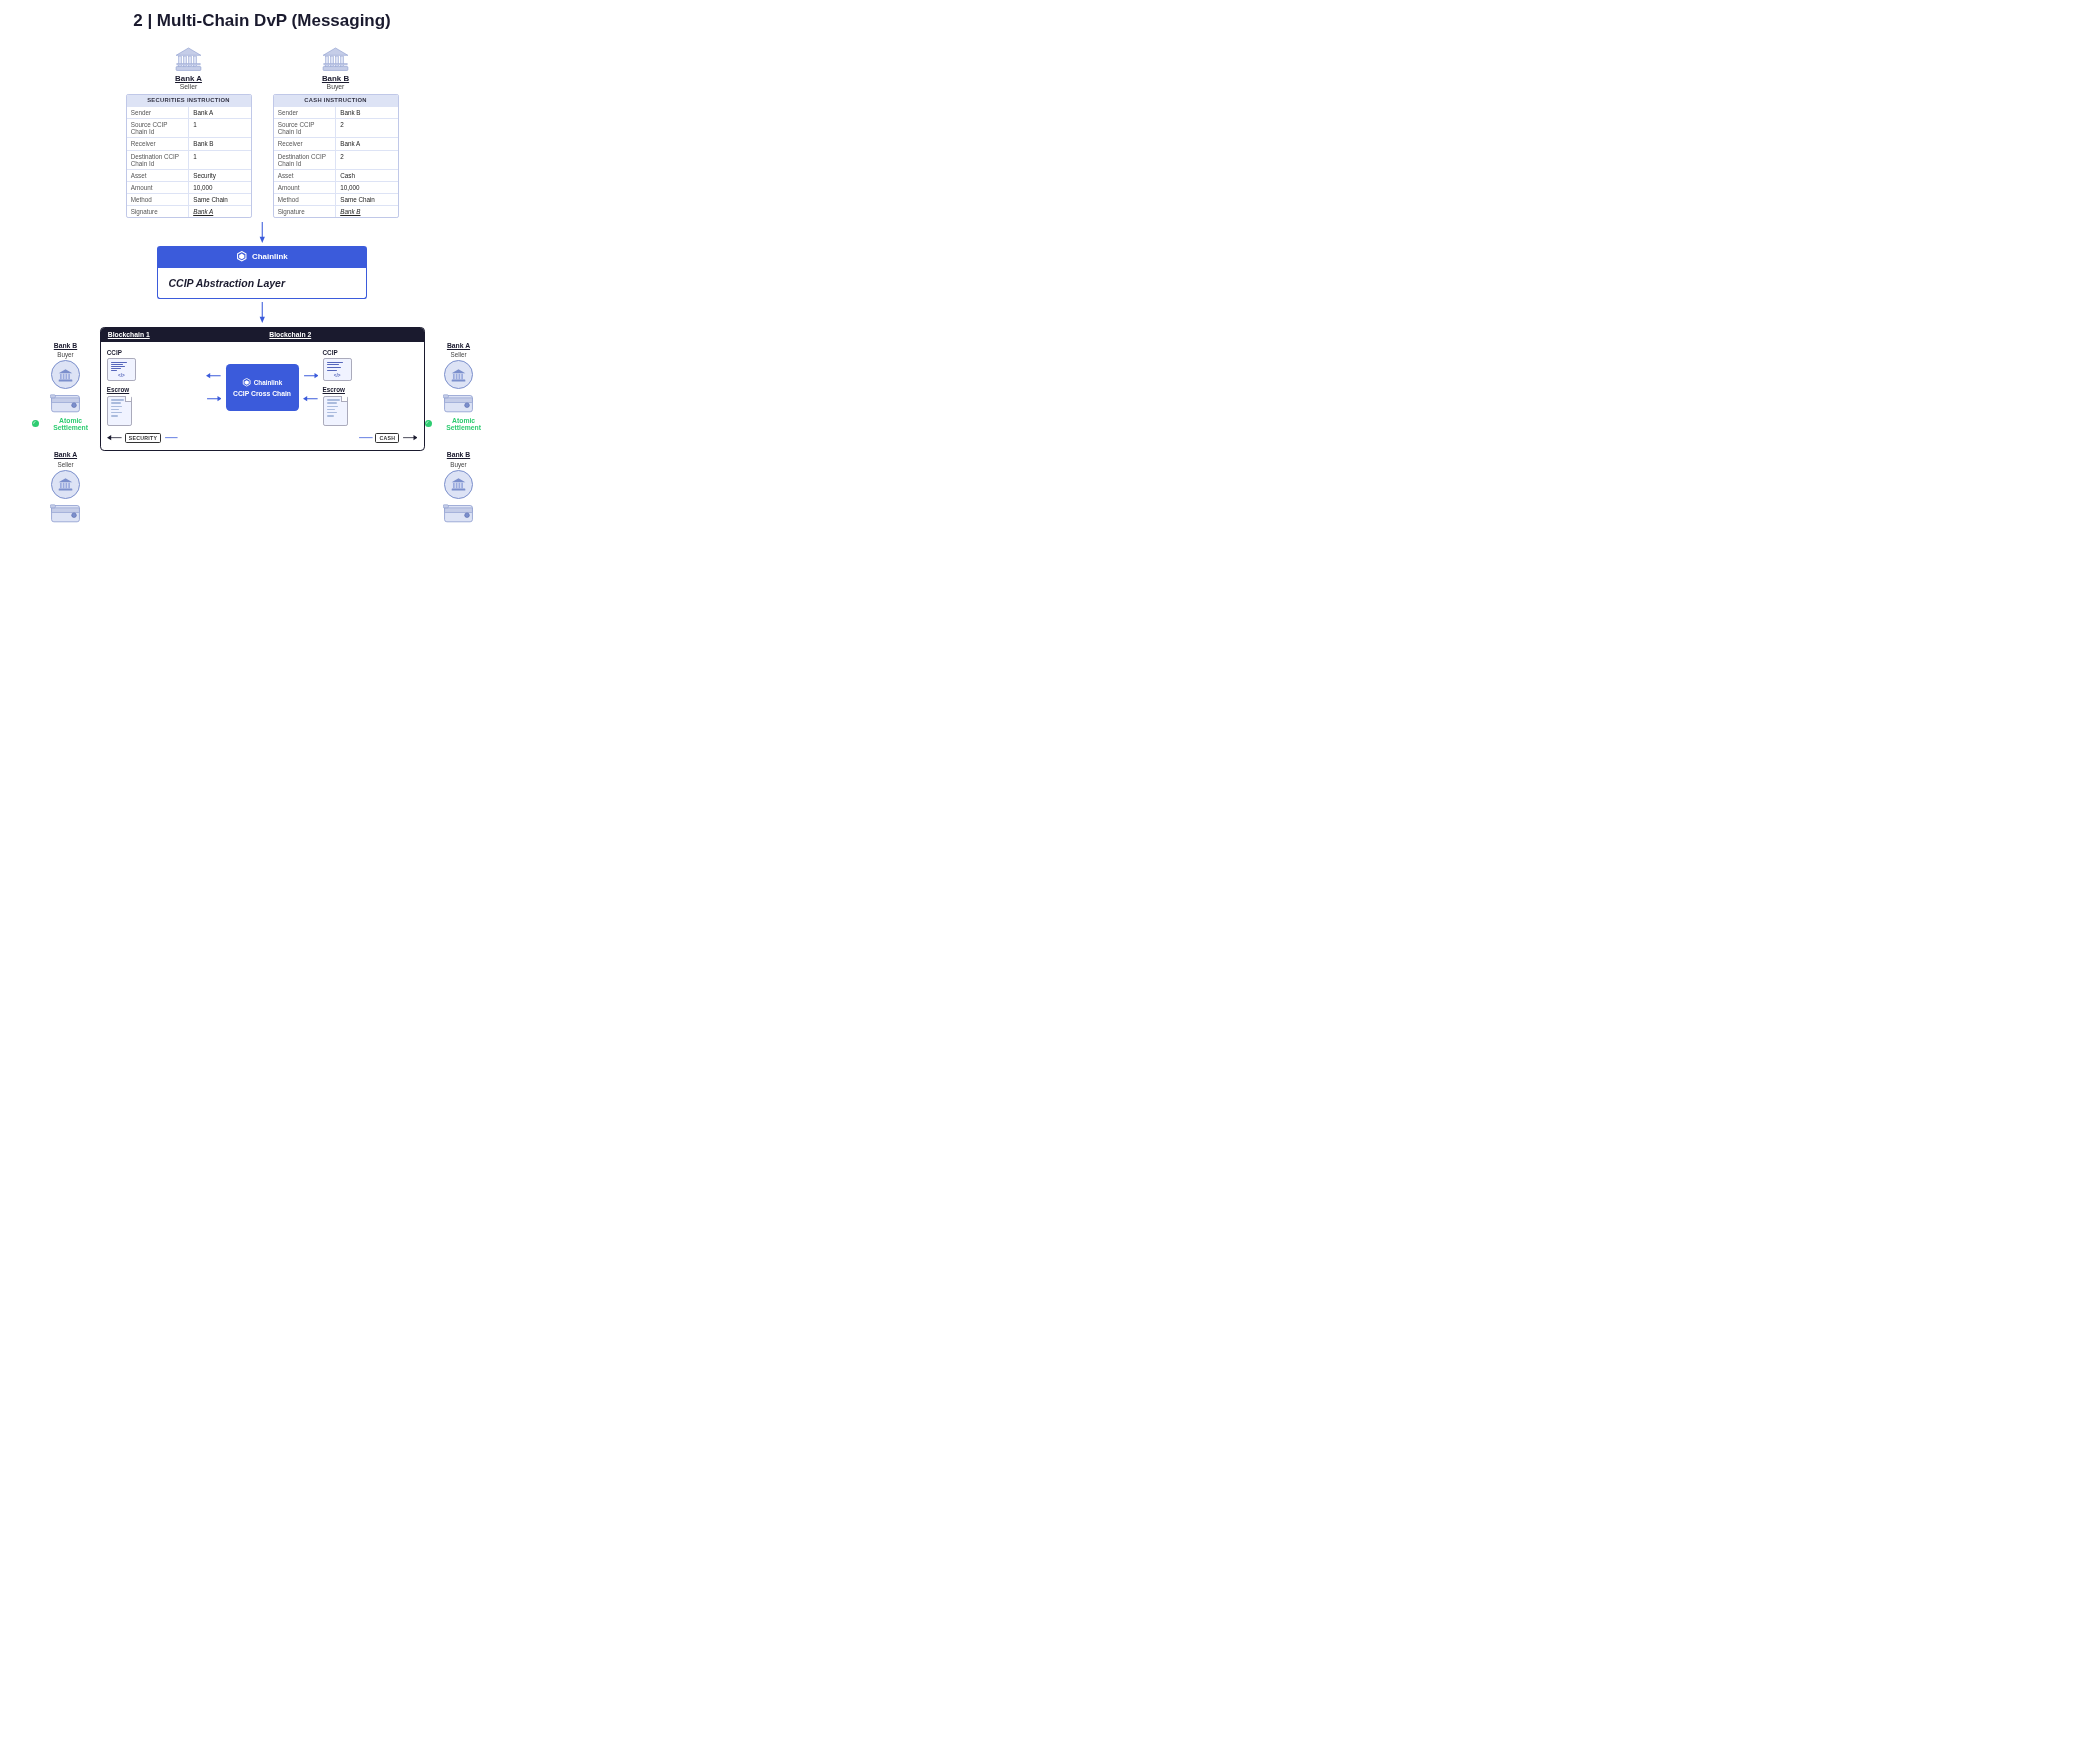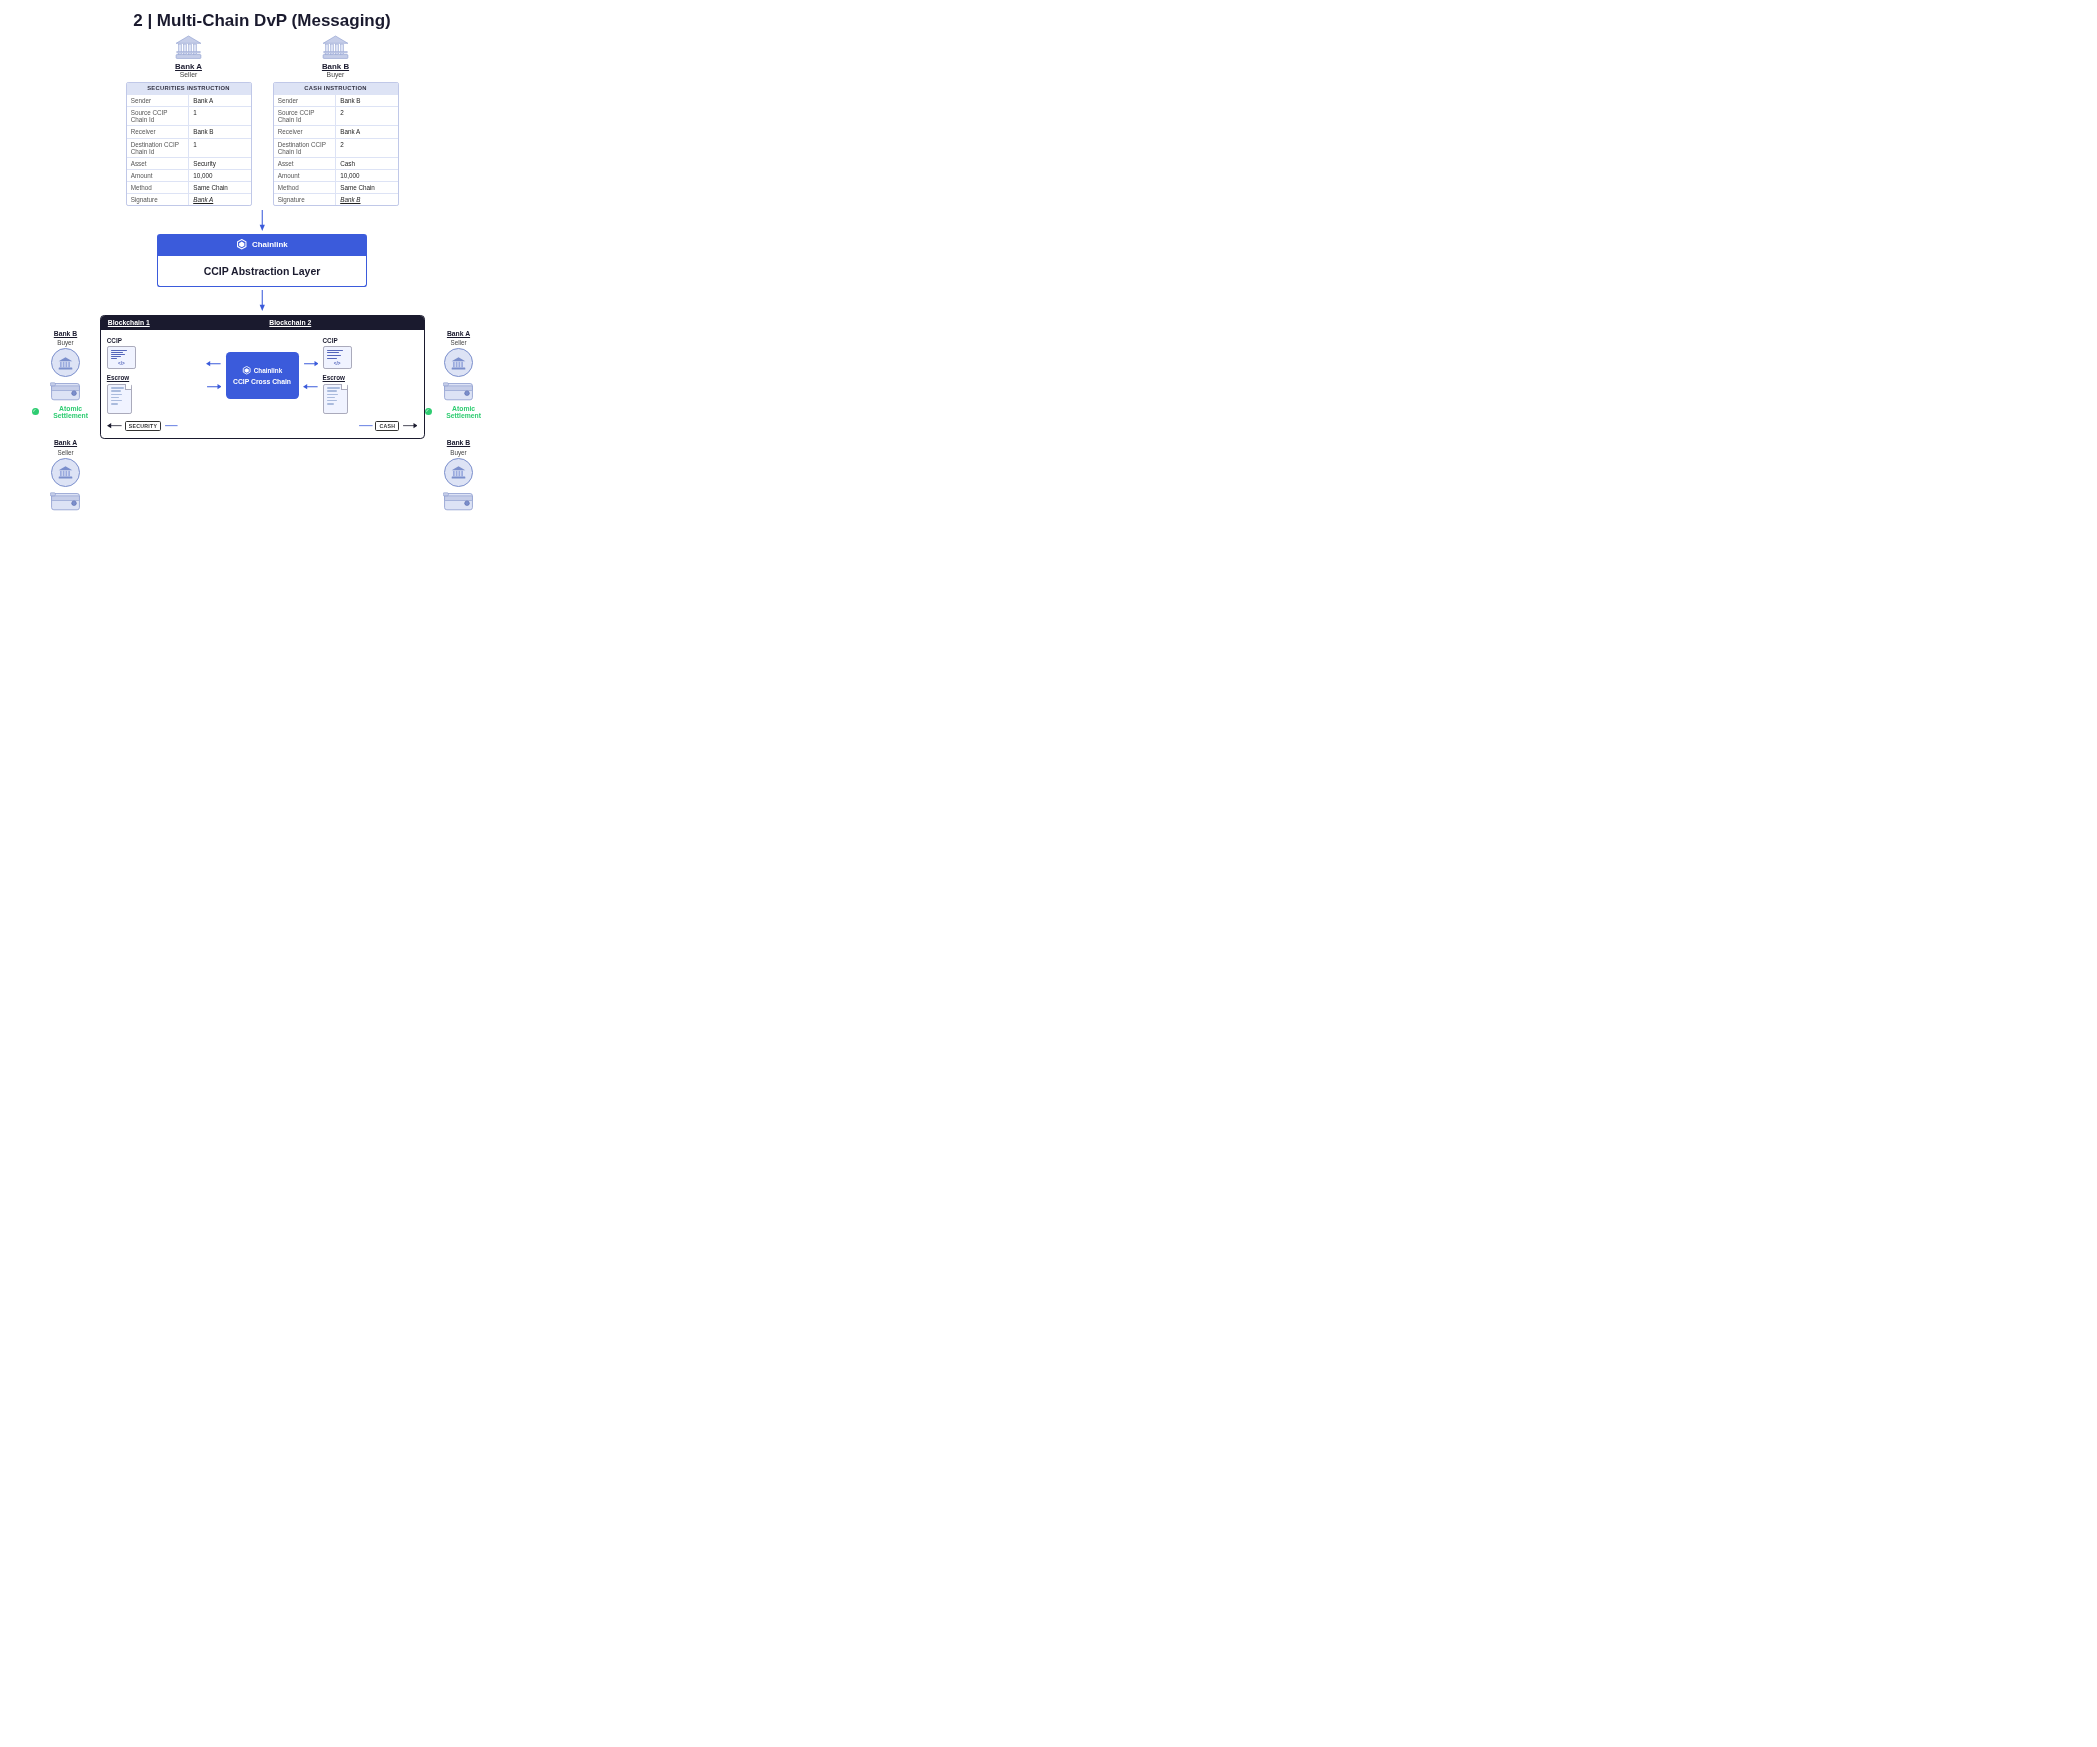--- a/index.html
+++ b/index.html
@@ -15,21 +15,21 @@
     }
     .page-container {
       width: 100%;
       max-width: 503px;
     }
     .page-title {
       text-align: center;
       font-size: 17px;
       font-weight: 700;
       color: #1a1a2e;
-      margin-bottom: 3px;
+      margin-bottom: 15px;
     }
     .instruction-block {
       display: flex;
       flex-direction: column;
       align-items: center;
     }
     .bank-header {
       display: flex;
       flex-direction: column;
       align-items: center;
@@ -102,21 +102,22 @@
     .chainlink-label {
       color: #fff;
       font-size: 7.9px;
       font-weight: 600;
     }
     .ccip-abstraction-box {
       border: 1px solid #3b5bdb;
       border-top: none;
       border-radius: 0 0 3.1px 3.1px;
       padding: 9.4px 10.5px;
-      text-align: center;
+      text-align: left;
+      font-style: italic;
     }
     .ccip-abstraction-title {
       font-size: 10.5px;
       font-weight: 700;
       color: #1a1a2e;
     }
     .entity-name {
       font-size: 6.8px;
       font-weight: 700;
       text-decoration: underline;

